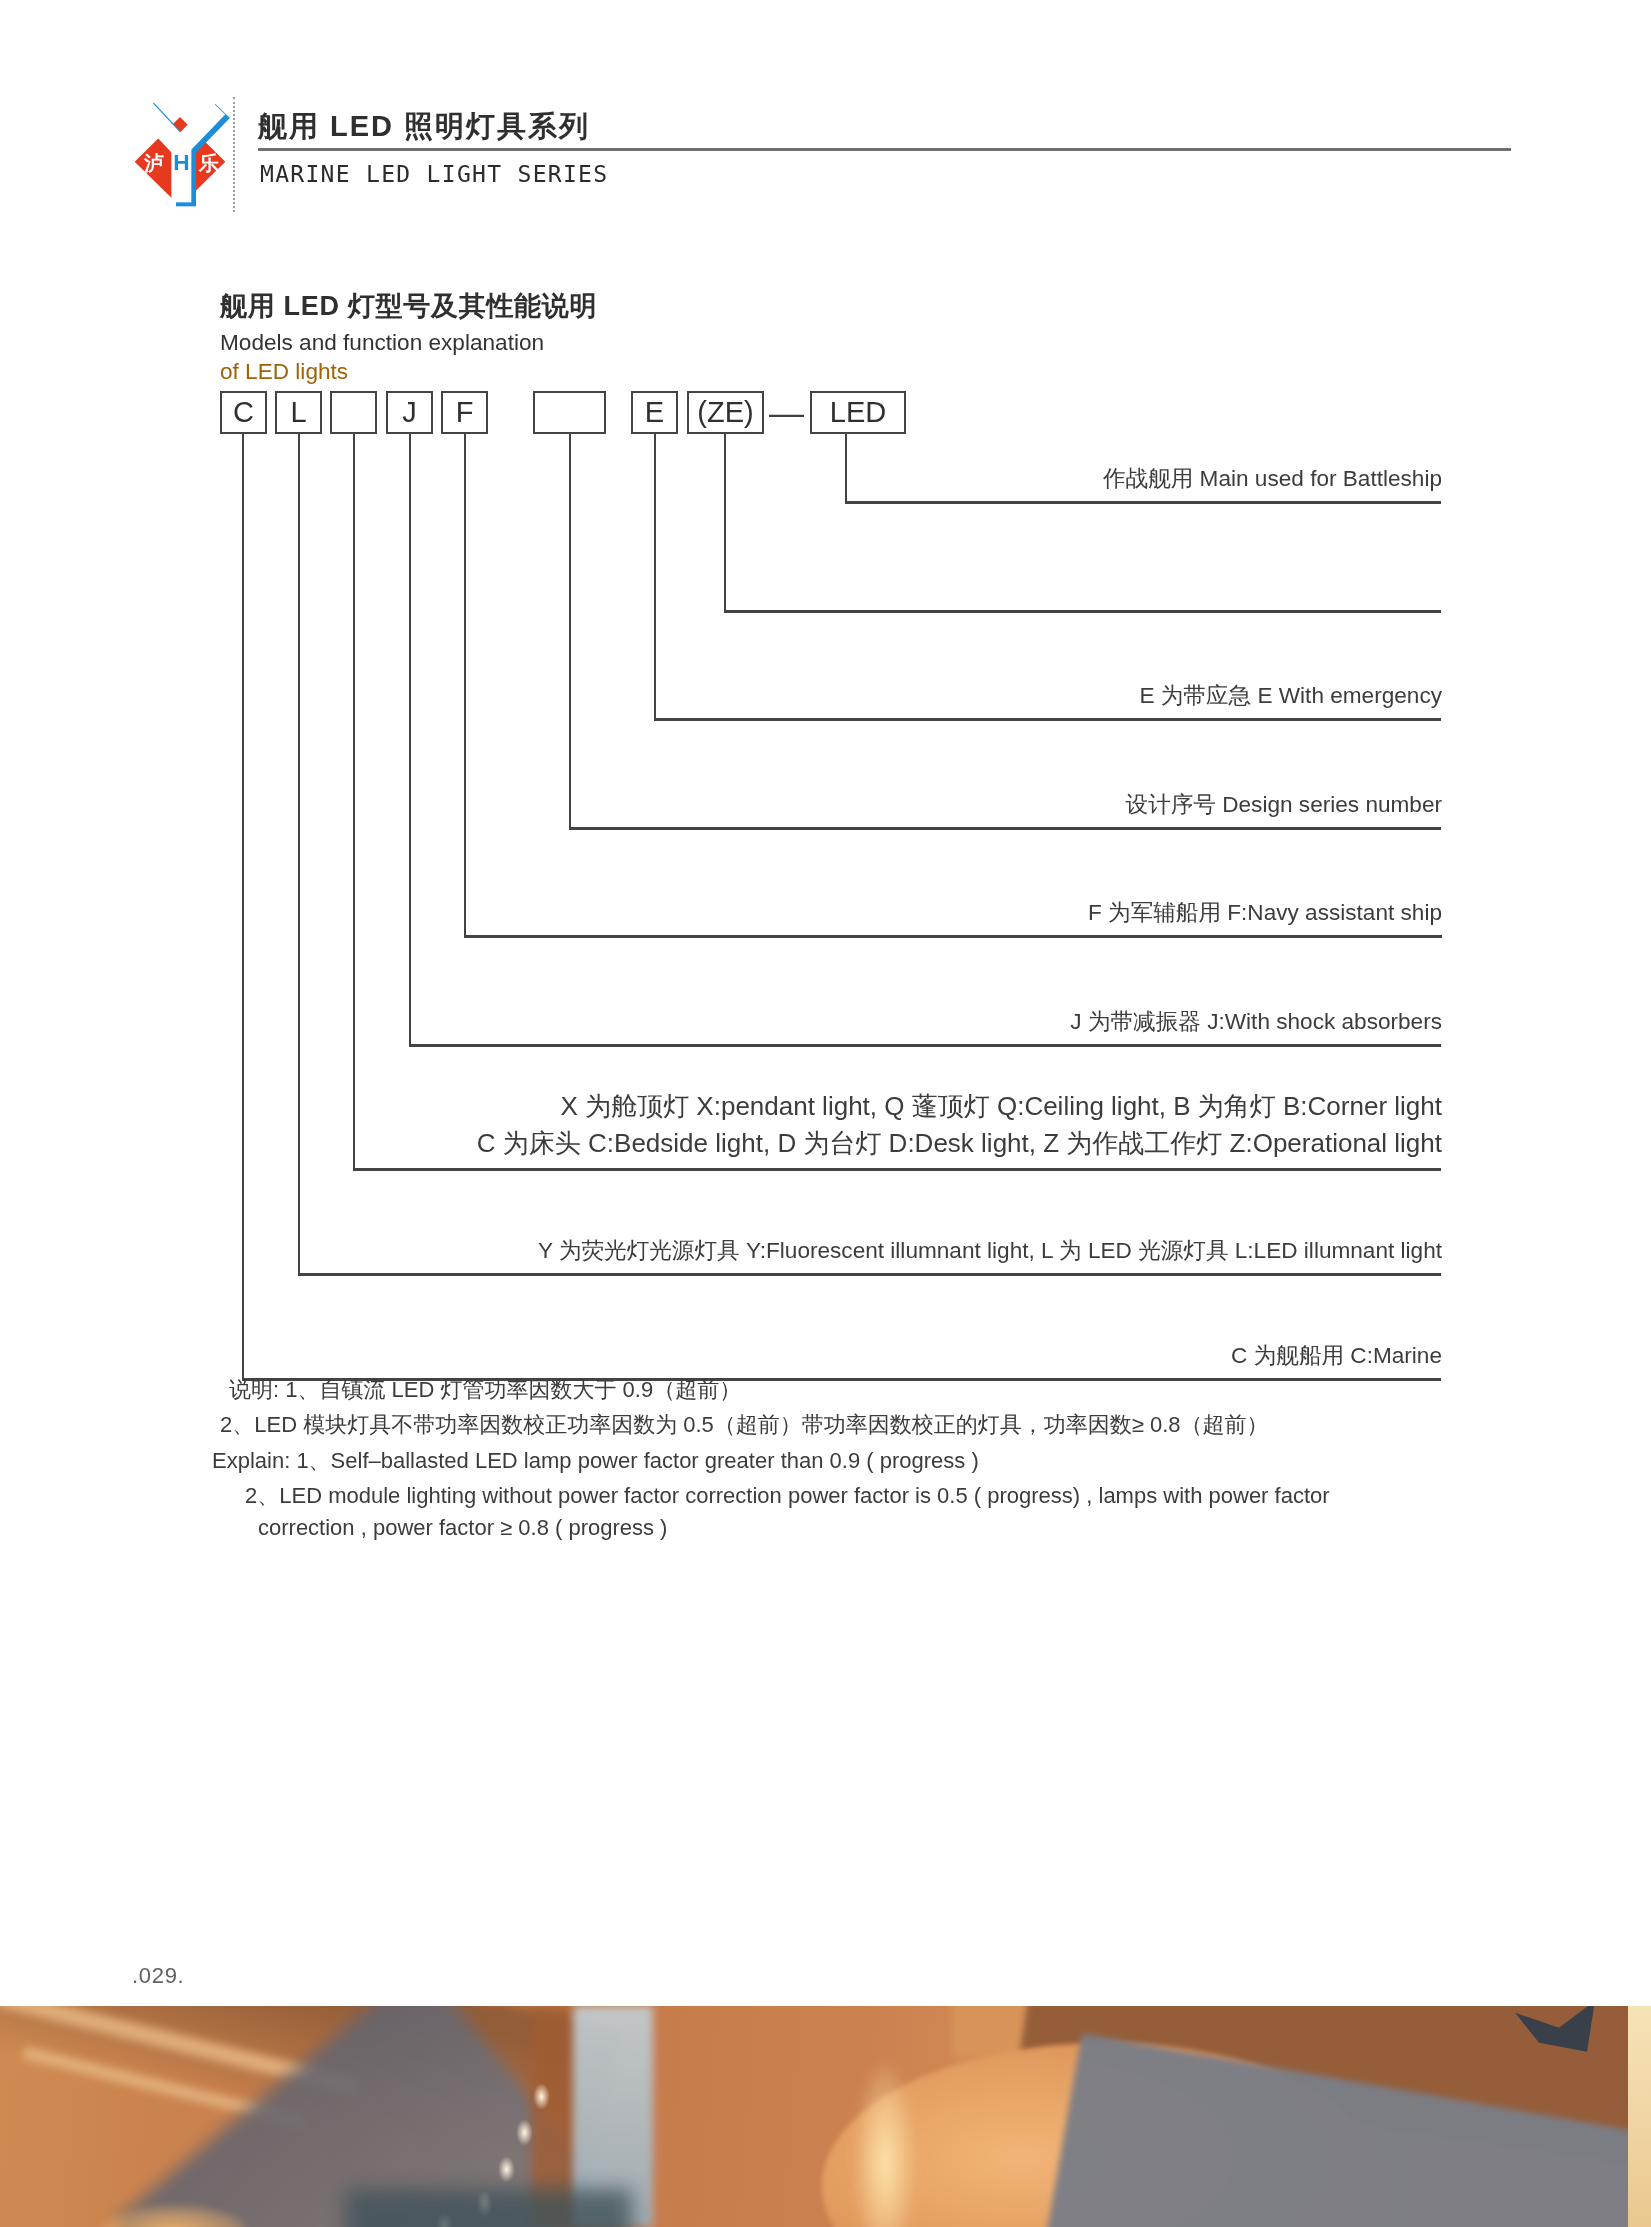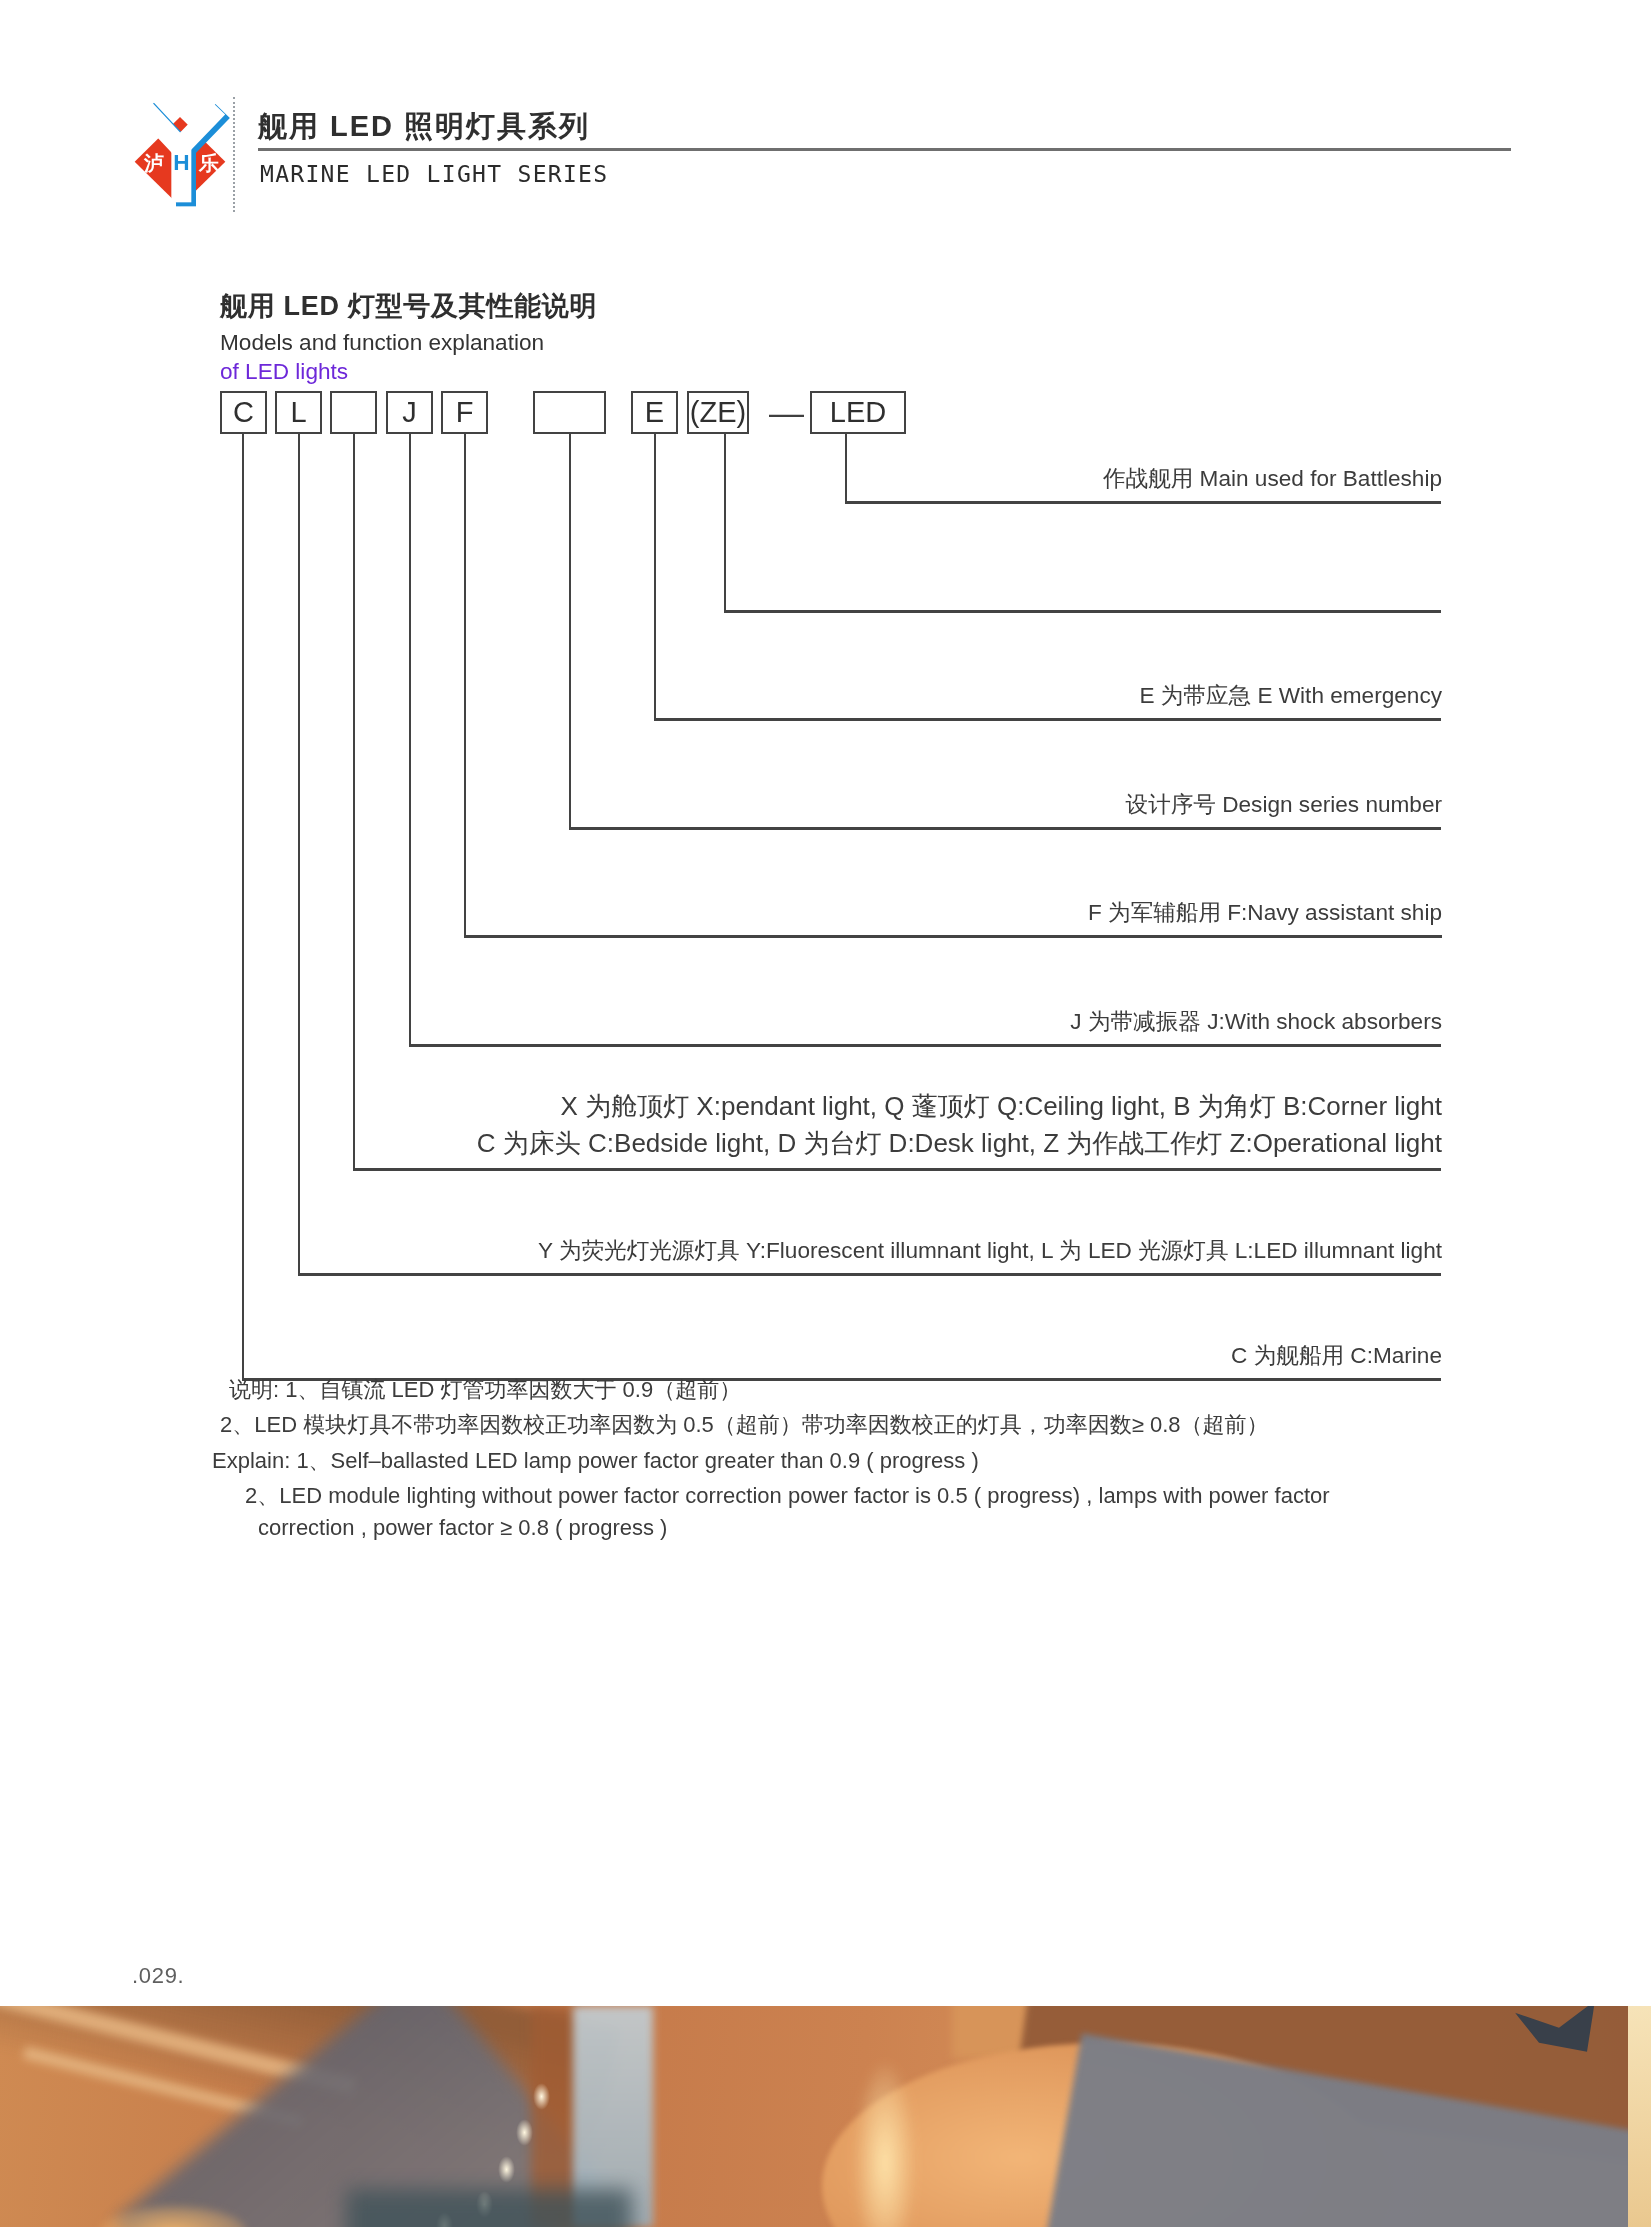--- a/index.html
+++ b/index.html
@@ -8,21 +8,21 @@
   .abs{position:absolute;}
   
   .hdr-dotted{left:233px;top:97px;height:115px;width:0;border-left:2px dotted #9aa0a6;}
   .hdr-title-cn{left:258px;top:107px;font-size:29px;font-weight:bold;letter-spacing:2px;color:#2f2f2f;}
   .hdr-rule{left:258px;top:148px;width:1253px;height:2.7px;background:#6f6f6f;}
   .hdr-title-en{left:260px;top:161px;font-size:23px;font-family:"DejaVu Sans Mono","Liberation Mono",monospace;
                 letter-spacing:1.3px;color:#2b2b2b;}
   
   .sec-cn{left:220px;top:288px;font-size:27px;font-weight:bold;color:#2f2f2f;letter-spacing:0.7px;}
   .sec-en1{left:220px;top:330px;font-size:22.6px;color:#333;}
-  .sec-en2{left:220px;top:359px;font-size:22.6px;color:#6d28d9;}
+  .sec-en2{left:220px;top:359px;font-size:22.6px;color:#a16207;}
   
   .mbox{top:391px;height:43px;box-sizing:border-box;border:2px solid #434343;background:#fff;
         display:flex;align-items:center;justify-content:center;font-size:29px;color:#2f2f2f;}
   .mdash{top:391px;height:43px;display:flex;align-items:center;justify-content:center;
          font-size:35px;color:#3f3f3f;}
   
   .vline{width:2px;background:#434343;top:434px;}
   .hrule{height:2.7px;background:#434343;}
   .rlabel{right:210px;text-align:right;font-size:22.6px;line-height:28px;color:#3c3c3c;white-space:nowrap;}
   .rlabel2{right:210px;text-align:right;font-size:26px;line-height:37px;color:#3c3c3c;white-space:nowrap;}
@@ -95,21 +95,21 @@
   <div class="abs sec-en1">Models and function explanation</div>
   <div class="abs sec-en2">of LED lights</div>
 
   <div class="abs mbox" style="left:220px;width:47px;">C</div>
   <div class="abs mbox" style="left:275px;width:47px;">L</div>
   <div class="abs mbox" style="left:330px;width:47px;"></div>
   <div class="abs mbox" style="left:386px;width:47px;">J</div>
   <div class="abs mbox" style="left:441px;width:47px;">F</div>
   <div class="abs mbox" style="left:533px;width:73px;"></div>
   <div class="abs mbox" style="left:631px;width:47px;">E</div>
-  <div class="abs mbox" style="left:687px;width:62px;">(ZE)</div>
+  <div class="abs mbox" style="left:687px;width:77px;">(ZE)</div>
   <div class="abs mdash" style="left:763px;width:47px;">—</div>
   <div class="abs mbox" style="left:810px;width:96px;">LED</div>
 
   <div class="abs vline" style="left:845px;height:70px;"></div>
   <div class="abs hrule" style="left:846px;top:501px;width:595px;"></div>
 
   <div class="abs vline" style="left:724px;height:178px;"></div>
   <div class="abs hrule" style="left:724px;top:610px;width:717px;"></div>
 
   <div class="abs vline" style="left:654px;height:287px;"></div>

